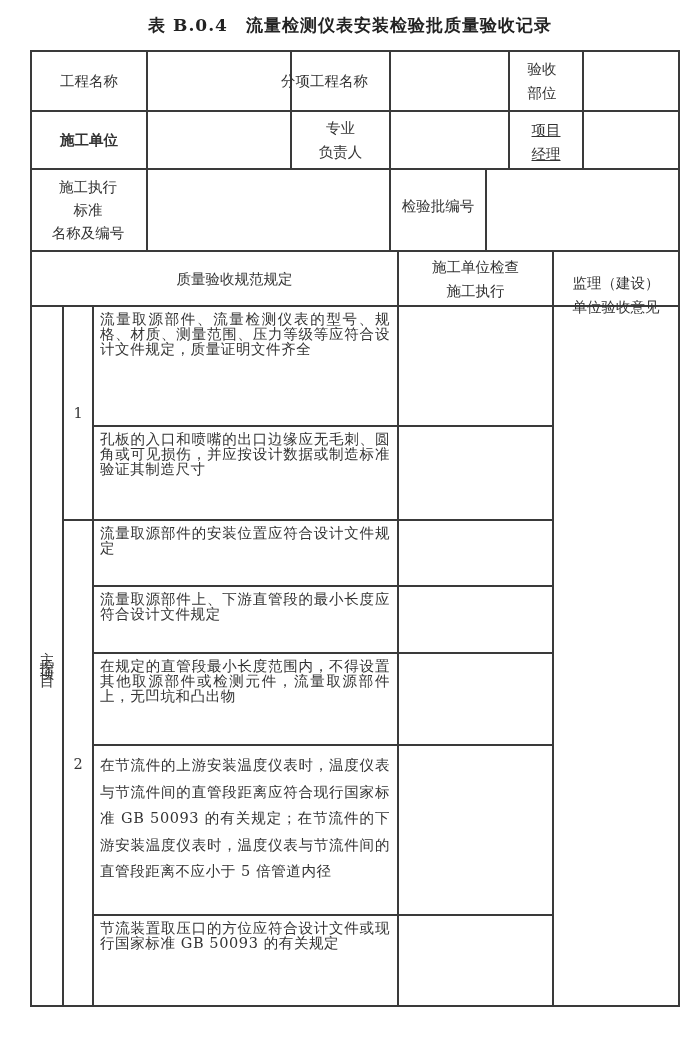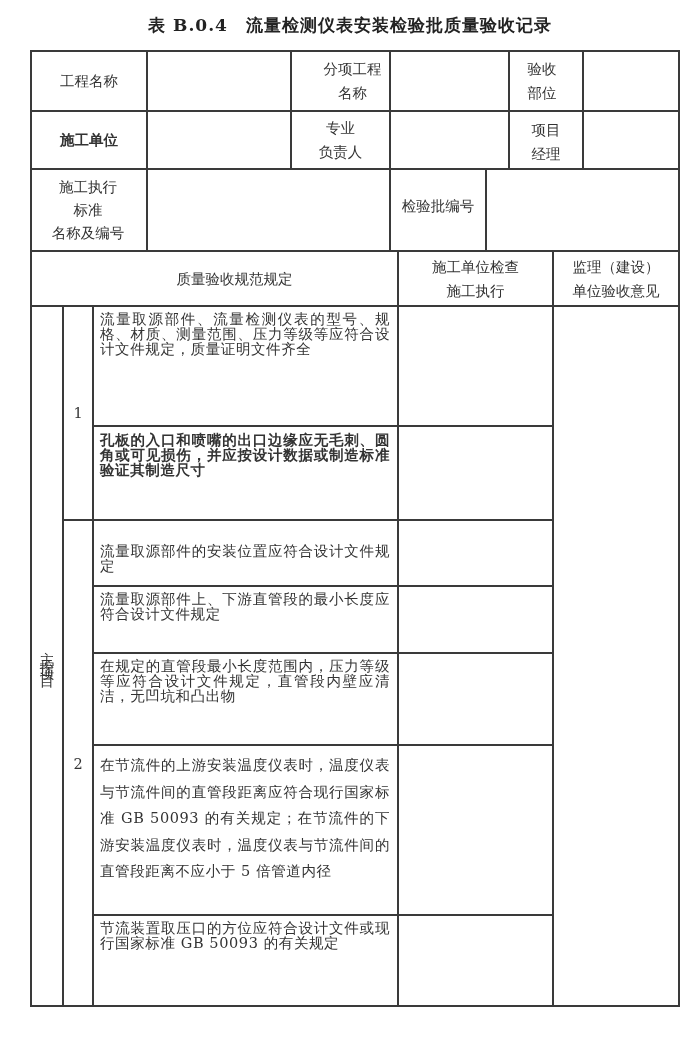--- a/index.html
+++ b/index.html
@@ -49,73 +49,73 @@
 
 <div class="ln h" style="left:92px;top:425px;width:461px;"></div>
 <div class="ln h" style="left:62px;top:519px;width:491px;"></div>
 <div class="ln h" style="left:92px;top:585px;width:461px;"></div>
 <div class="ln h" style="left:92px;top:652px;width:461px;"></div>
 <div class="ln h" style="left:92px;top:744px;width:461px;"></div>
 <div class="ln h" style="left:92px;top:914px;width:461px;"></div>
 
 <div class="cell" style="left:32px;top:52px;width:114px;height:58px;border-radius:29px;">工程名称</div>
 <div class="cell" style="left:148px;top:52px;width:142px;height:58px;"></div>
-<div class="cell" style="left:304px;top:52px;width:97px;height:58px;flex-direction:column;">
+<div class="cell" style="left:276px;top:52px;width:97px;height:58px;flex-direction:row;">
   <span>分项工程</span>
   <span>名称</span>
 </div>
 <div class="cell" style="left:391px;top:52px;width:117px;height:58px;"></div>
 <div class="cell" style="left:510px;top:52px;width:64px;height:58px;flex-direction:column;">
   <span>验收</span>
   <span>部位</span>
 </div>
 <div class="cell" style="left:584px;top:52px;width:94px;height:58px;"></div>
 
 <div class="cell" style="left:32px;top:112px;width:114px;height:56px;font-weight:bold;">施工单位</div>
 <div class="cell" style="left:148px;top:112px;width:142px;height:56px;"></div>
 <div class="cell" style="left:292px;top:112px;width:97px;height:56px;flex-direction:column;">
   <span>专业</span>
   <span>负责人</span>
 </div>
 <div class="cell" style="left:391px;top:112px;width:117px;height:56px;"></div>
-<div class="cell" style="left:510px;top:112px;width:72px;height:60px;flex-direction:column;">
+<div class="cell" style="left:510px;top:112px;width:72px;height:60px;flex-direction:column;text-decoration:underline;">
   <span>项目</span>
   <span>经理</span>
 </div>
 <div class="cell" style="left:584px;top:112px;width:94px;height:56px;"></div>
 
 <div class="cell" style="left:32px;top:170px;width:112px;height:80px;flex-direction:column;line-height:23px;">
   <span>施工执行</span>
   <span>标准</span>
   <span>名称及编号</span>
 </div>
 <div class="cell" style="left:148px;top:170px;width:241px;height:80px;"></div>
 <div class="cell" style="left:391px;top:170px;width:94px;height:72px;">检验批编号</div>
 <div class="cell" style="left:487px;top:170px;width:191px;height:80px;"></div>
 
 <div class="cell" style="left:32px;top:252px;width:365px;height:53px;margin-left:20px;">质量验收规范规定</div>
 <div class="cell" style="left:399px;top:252px;width:153px;height:53px;flex-direction:column;">
   <span>施工单位检查</span>
   <span>施工执行</span>
 </div>
-<div class="cell" style="left:554px;top:252px;width:124px;height:53px;flex-direction:column;">
+<div class="cell" style="left:554px;top:268px;width:124px;height:53px;flex-direction:column;">
   <span>监理（建设）</span>
   <span>单位验收意见</span>
 </div>
 
 <div class="cell vert" style="left:32px;top:307px;width:30px;height:698px;">主控项目</div>
 
 <div class="cell" style="left:64px;top:307px;width:28px;height:212px;">1</div>
 <div class="cell" style="left:64px;top:744px;width:28px;height:40px;align-items:flex-start;padding-top:8px;">2</div>
 
 <div class="txt" style="left:100px;top:312px;width:290px;">流量取源部件、流量检测仪表的型号、规格、材质、测量范围、压力等级等应符合设计文件规定，质量证明文件齐全</div>
-<div class="txt" style="left:100px;top:432px;width:290px;font-weight:bold;">孔板的入口和喷嘴的出口边缘应无毛刺、圆角或可见损伤，并应按设计数据或制造标准验证其制造尺寸</div>
-<div class="txt" style="left:100px;top:544px;width:290px;">流量取源部件的安装位置应符合设计文件规定</div>
+<div class="txt" style="left:100px;top:432px;width:290px;">孔板的入口和喷嘴的出口边缘应无毛刺、圆角或可见损伤，并应按设计数据或制造标准验证其制造尺寸</div>
+<div class="txt" style="left:100px;top:526px;width:290px;">流量取源部件的安装位置应符合设计文件规定</div>
 <div class="txt" style="left:100px;top:592px;width:290px;">流量取源部件上、下游直管段的最小长度应符合设计文件规定</div>
-<div class="txt" style="left:100px;top:659px;width:290px;">在规定的直管段最小长度范围内，压力等级等应符合设计文件规定，直管段内壁应清洁，无凹坑和凸出物</div>
+<div class="txt" style="left:100px;top:659px;width:290px;">在规定的直管段最小长度范围内，不得设置其他取源部件或检测元件，流量取源部件上，无凹坑和凸出物</div>
 <div class="txt" style="left:100px;top:752px;width:290px;line-height:26.5px;">在节流件的上游安装温度仪表时，温度仪表与节流件间的直管段距离应符合现行国家标准 GB 50093 的有关规定；在节流件的下游安装温度仪表时，温度仪表与节流件间的直管段距离不应小于 5 倍管道内径</div>
 <div class="txt" style="left:100px;top:921px;width:290px;">节流装置取压口的方位应符合设计文件或现行国家标准 GB 50093 的有关规定</div>
 
 <div class="cell" style="left:399px;top:307px;width:153px;height:118px;"></div>
 <div class="cell" style="left:399px;top:427px;width:153px;height:92px;"></div>
 <div class="cell" style="left:399px;top:521px;width:153px;height:64px;"></div>
 <div class="cell" style="left:399px;top:587px;width:153px;height:65px;"></div>
 <div class="cell" style="left:399px;top:654px;width:153px;height:90px;"></div>
 <div class="cell" style="left:399px;top:746px;width:153px;height:168px;"></div>
 <div class="cell" style="left:399px;top:916px;width:153px;height:89px;"></div>

